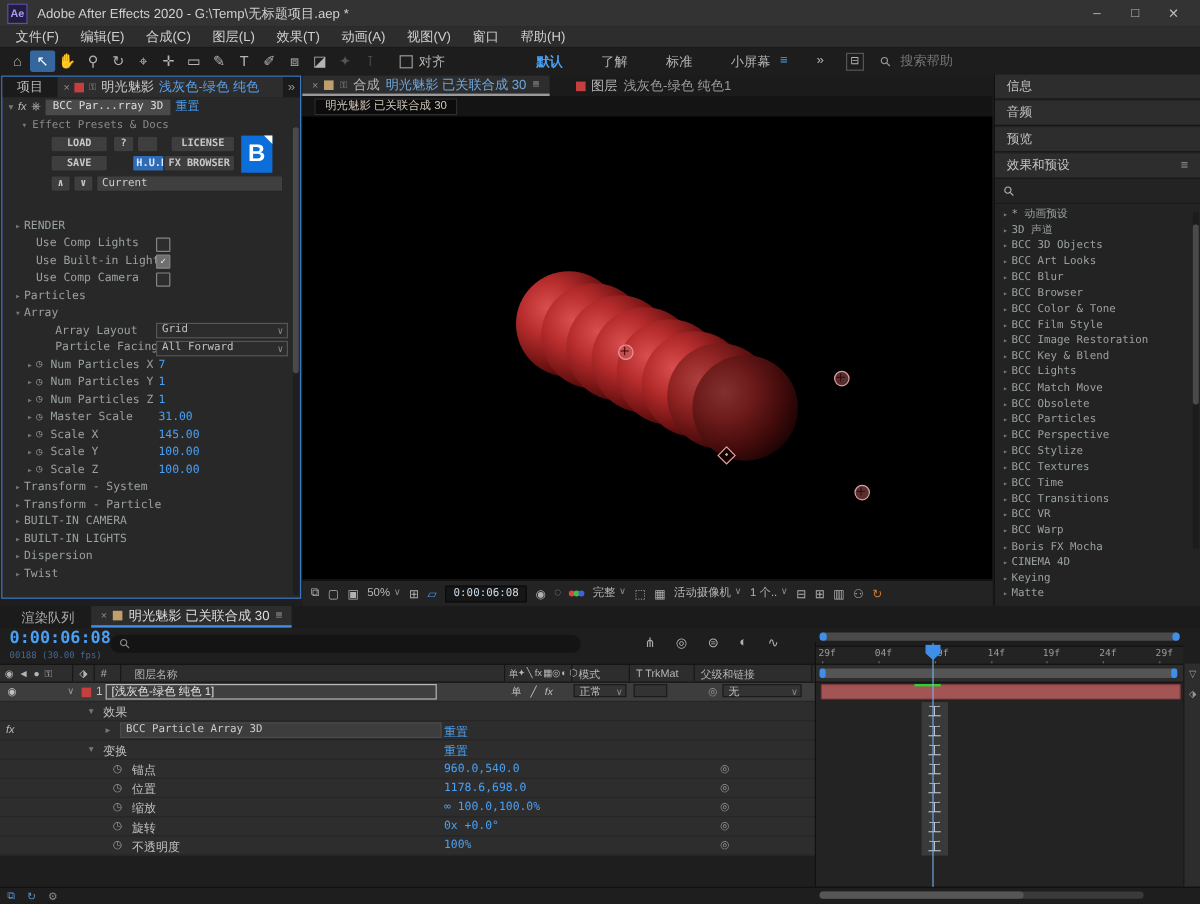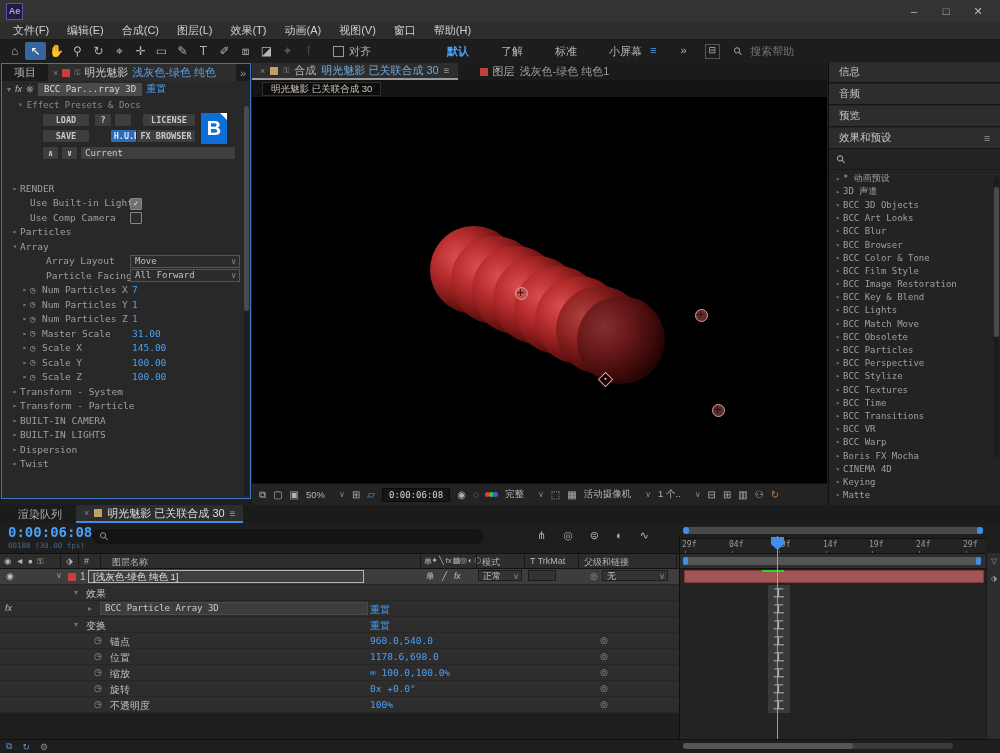--- a/index.html
+++ b/index.html
@@ -88,21 +88,21 @@
   .sphere.dim1{filter:brightness(.8);} .sphere.dim2{filter:brightness(.6);}
   .gizmo{position:absolute;width:11px;height:11px;border:1px solid #e29b9b;border-radius:50%;background:rgba(215,120,120,.4);}
   .gizmo::before{content:"";position:absolute;left:4px;top:1px;width:1px;height:7px;background:rgba(60,0,0,.8);}
   .gizmo::after{content:"";position:absolute;left:1px;top:4px;width:7px;height:1px;background:rgba(60,0,0,.8);}
   .gizmo-diamond{position:absolute;width:9px;height:9px;border:1px solid #e8a0a0;transform:rotate(45deg);background:#100;}
   .gizmo-diamond::after{content:"";position:absolute;left:3px;top:3px;width:2px;height:2px;background:#e8a0a0;}
   #viewer-toolbar{position:absolute;left:252px;top:483px;width:575px;height:22px;background:#232323;border-top:1px solid #101010;display:flex;align-items:center;gap:7px;padding:0 7px;font-size:9.5px;color:#b5b5b5;box-sizing:border-box;}
   .vt-icon{font-size:10px;color:#b0b0b0;}
   .vt-icon.blue{color:#4aa0f5;}
   .vt-icon.orange{color:#c87a3c;}
-  .vt-dd{display:flex;align-items:center;gap:14px;}
+  .vt-dd{display:flex;gap:3px;}
   .chev{color:#888;font-size:8px;}
   .vt-tc{background:#161616;border:1px solid #0a0a0a;padding:1px 6px;color:#c8d8e8;font-family:"DejaVu Sans Mono",monospace;font-size:9px;}
   .chan{display:inline-flex;}
   .chan i{width:5px;height:5px;border-radius:50%;display:inline-block;margin-left:-1px;}
   
   #right-panel{position:absolute;left:828px;top:62px;width:172px;height:443px;background:#232323;border-left:1px solid #0f0f0f;box-sizing:border-box;overflow:hidden;}
   .rp-header{height:20px;background:#2d2d2d;border-bottom:1px solid #161616;display:flex;align-items:center;padding:0 10px;font-size:10.5px;color:#c5c5c5;margin-bottom:1px;}
   .rp-header .menu{margin-left:auto;color:#999;}
   .rp-search{height:19px;display:flex;align-items:center;padding:0 8px;gap:4px;color:#aaa;border-bottom:1px solid #1a1a1a;}
   .rp-list{padding-top:2px;font-family:"DejaVu Sans Mono",monospace;font-size:9px;color:#9aa0a2;}
@@ -173,20 +173,21 @@
   .bot-thumb{position:absolute;left:0;top:0;width:170px;height:6px;background:#565656;border-radius:3px;}
   .vsep{position:absolute;top:0;width:1px;background:#111;}
 </style>
 </head>
 <body>
 
 <div id="app">
 
   <div id="titlebar">
     <span class="ae-badge">Ae</span>
+    <span class="win-title">Adobe After Effects 2020 - G:\Temp\无标题项目.aep *</span>
     <span class="win-btns">
       <span class="win-btn">–</span>
       <span class="win-btn">□</span>
       <span class="win-btn">✕</span>
     </span>
   </div>
 
   <div id="menubar">
 
       <span class="menu-item">文件(F)</span>
@@ -333,24 +334,31 @@
     </div>
     <div class="ec-params">
 
         <div class="ec-row lvl1">
           <span class="twirl">▸</span>
           <span class="ec-sw"></span>
           <span class="ec-label">RENDER</span>
 
         </div>
 
-
         <div class="ec-row lvl2">
           <span class="twirl"></span>
           <span class="ec-sw"></span>
+          <span class="ec-label">Use Comp Lights</span>
+          <span class="ec-check"> </span>
+
+        </div>
+
+        <div class="ec-row lvl2">
+          <span class="twirl"></span>
+          <span class="ec-sw"></span>
           <span class="ec-label">Use Built-in Lights</span>
           <span class="ec-check on">✓</span>
 
         </div>
 
         <div class="ec-row lvl2">
           <span class="twirl"></span>
           <span class="ec-sw"></span>
           <span class="ec-label">Use Comp Camera</span>
           <span class="ec-check"> </span>
@@ -369,21 +377,21 @@
           <span class="ec-sw"></span>
           <span class="ec-label">Array</span>
 
         </div>
 
         <div class="ec-row lvl3">
           <span class="twirl"></span>
           <span class="ec-sw"></span>
           <span class="ec-label">Array Layout</span>
 
-          <span class="ec-dd">Move</span>
+          <span class="ec-dd">Grid</span>
 
         </div>
 
         <div class="ec-row lvl3">
           <span class="twirl"></span>
           <span class="ec-sw"></span>
           <span class="ec-label">Particle Facing</span>
 
           <span class="ec-dd">All Forward</span>
 

